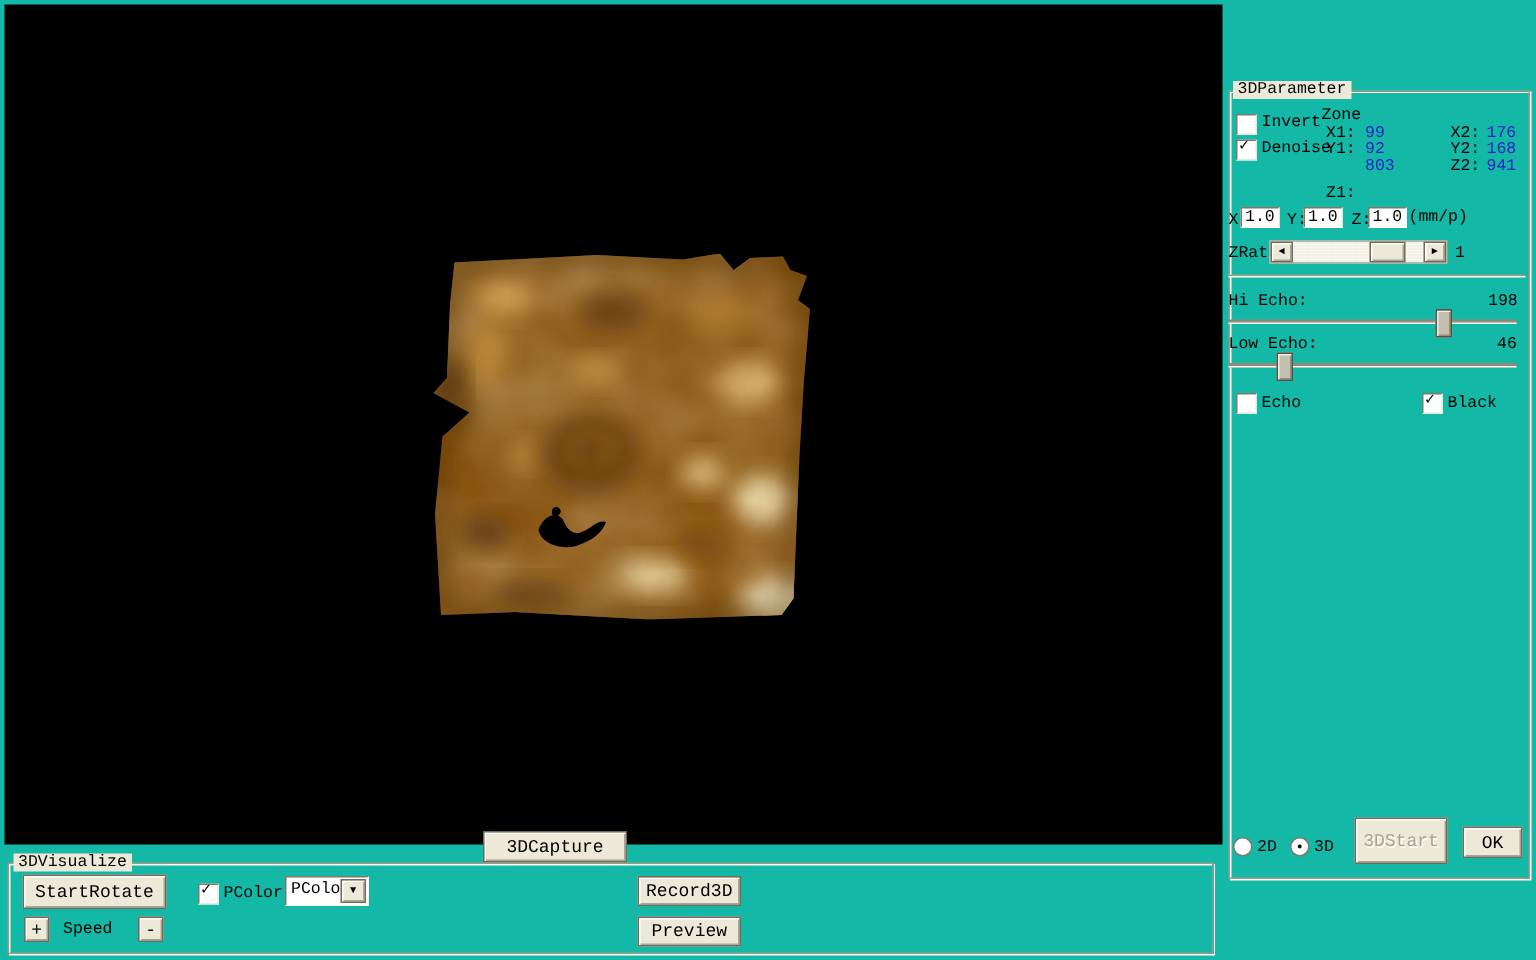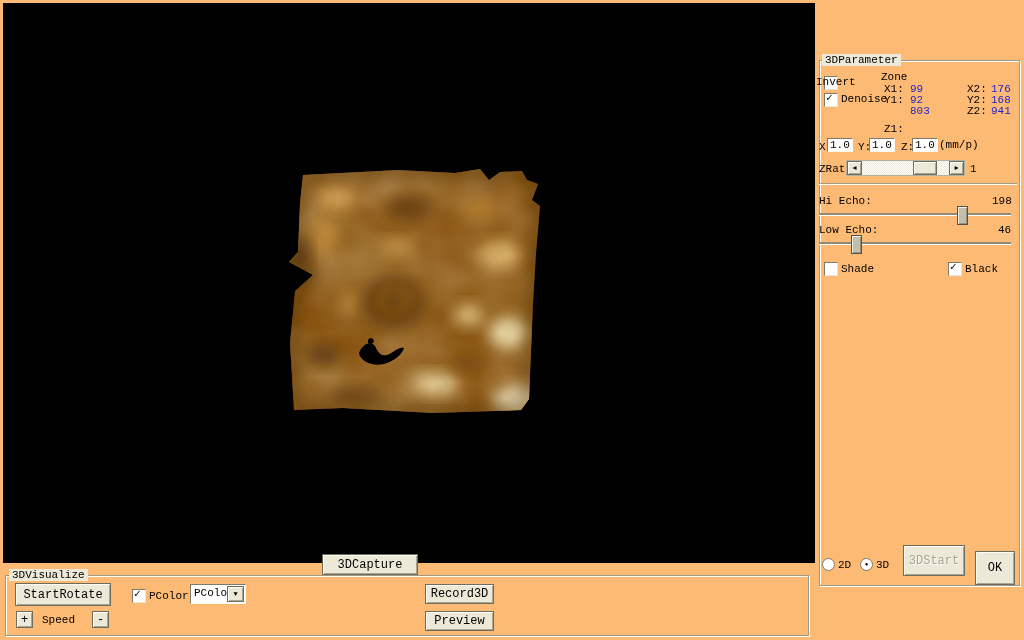--- a/index.html
+++ b/index.html
@@ -1,16 +1,16 @@
 <!DOCTYPE html>
 <html><head>
 <meta charset="utf-8">
 <style>
   html,body{margin:0;padding:0;background:#555;}
-  #screen{position:relative;width:1024px;height:640px;background:#fdba74;overflow:hidden;
+  #screen{position:relative;width:1024px;height:640px;background:#14b8a6;overflow:hidden;
     font-family:"Liberation Mono","DejaVu Sans Mono",monospace;}
   .abs{position:absolute;}
   .label{position:absolute;font-size:11px;line-height:12px;color:#000;white-space:nowrap;}
   .blue{color:#2323c8;}
   
   #viewport{position:absolute;left:3px;top:3px;width:812px;height:560px;background:#000;}
   
   .groupbox{position:absolute;border:1px solid #9d9a87;box-shadow:inset 1px 1px 0 #fffef5,1px 1px 0 #fffef5;}
   .gb-label{position:absolute;background:#ece9d8;padding:0 3px;font-size:11px;line-height:12px;color:#000;white-space:nowrap;}
   
@@ -116,21 +116,21 @@
   </div>
 
   <div class="abs" style="left:815px;top:0;width:209px;height:640px;"></div>
 
   <div class="groupbox" style="left:819px;top:60px;width:199px;height:524px;"></div>
   <div class="gb-label" style="left:822px;top:54px;">3DParameter</div>
 
   <span class="checkbox" style="left:824px;top:76px;">
       <span class="mark"></span>
     </span>
-  <span class="label" style="left:816px;top:76px;text-align:right;">Invert</span>
+  <span class="label" style="left:841px;top:76px;text-align:right;">Invert</span>
   <span class="checkbox" style="left:824px;top:93px;">
       <span class="mark">✓</span>
     </span>
   <span class="label" style="left:841px;top:93px;">Denoise</span>
 
   <span class="label" style="left:881px;top:71px;">Zone</span>
   <span class="label" style="left:884px;top:83px;">X1:</span>
   <span class="label blue" style="left:910px;top:83px;">99</span>
   <span class="label" style="left:967px;top:83px;">X2:</span>
   <span class="label blue" style="left:991px;top:83px;text-align:right;">176</span>
@@ -171,36 +171,36 @@
   <div class="slider-thumb" style="left:957px;top:206px;"></div>
 
   <span class="label" style="left:819px;top:224px;">Low Echo:</span>
   <span class="label" style="left:998px;top:224px;">46</span>
   <div class="slider-track" style="left:819px;top:242px;width:192px;"></div>
   <div class="slider-thumb" style="left:851px;top:235px;"></div>
 
   <span class="checkbox" style="left:824px;top:262px;">
       <span class="mark"></span>
     </span>
-  <span class="label" style="left:841px;top:263px;">Shade</span>
+  <span class="label" style="left:841px;top:263px;">Echo</span>
   <span class="checkbox" style="left:948px;top:262px;">
       <span class="mark">✓</span>
     </span>
   <span class="label" style="left:965px;top:263px;">Black</span>
 
   <span class="radio" style="left:822px;top:558px;">
       <span class="dot"></span>
     </span>
   <span class="label" style="left:838px;top:559px;">2D</span>
   <span class="radio" style="left:860px;top:558px;">
       <span class="dot">●</span>
     </span>
   <span class="label" style="left:876px;top:559px;">3D</span>
   <button class="btn disabled" style="left:903px;top:545px;width:62px;height:31px;">3DStart</button>
-  <button class="btn" style="left:975px;top:551px;width:40px;height:34px;">OK</button>
+  <button class="btn" style="left:975px;top:551px;width:40px;height:21px;">OK</button>
 
   <div class="groupbox" style="left:5px;top:575px;width:802px;height:59px;"></div>
   <div class="gb-label" style="left:9px;top:569px;">3DVisualize</div>
 
   <button class="btn" style="left:15px;top:583px;width:96px;height:23px;">StartRotate</button>
   <button class="btn" style="left:16px;top:611px;width:17px;height:17px;">+</button>
   <span class="label" style="left:42px;top:614px;">Speed</span>
   <button class="btn" style="left:92px;top:611px;width:17px;height:17px;">-</button>
 
   <span class="checkbox" style="left:132px;top:589px;">

